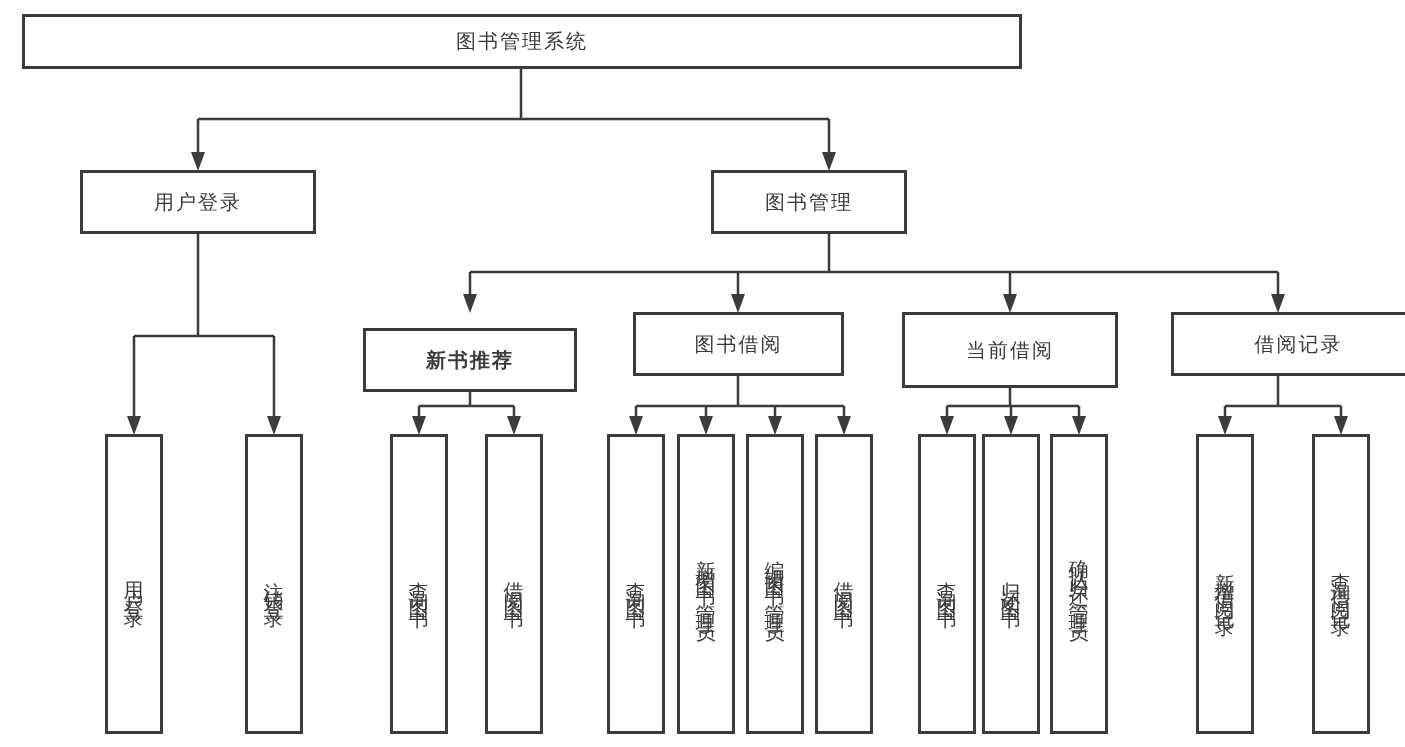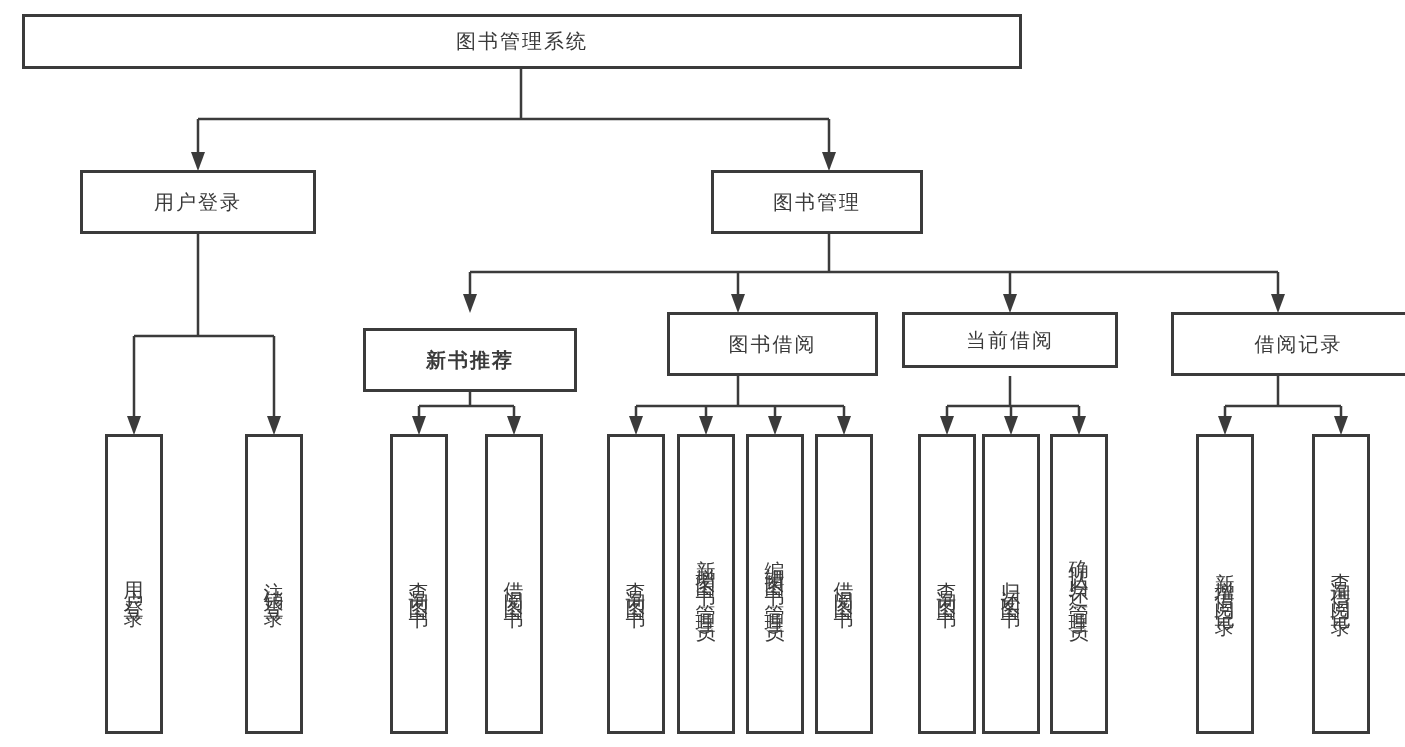--- a/index.html
+++ b/index.html
@@ -71,25 +71,25 @@
       <polygon points="1004,416 1018,416 1011,435"></polygon>
       <polygon points="1072,416 1086,416 1079,435"></polygon>
       <polygon points="1218,416 1232,416 1225,435"></polygon>
       <polygon points="1334,416 1348,416 1341,435"></polygon>
     </g>
   </svg>
 
   <div class="hbox" style="left:22px;top:14px;width:1000px;height:55px;">图书管理系统</div>
 
   <div class="hbox" style="left:80px;top:170px;width:236px;height:64px;">用户登录</div>
-  <div class="hbox" style="left:711px;top:170px;width:212px;height:64px;">图书管理</div>
+  <div class="hbox" style="left:711px;top:170px;width:196px;height:64px;">图书管理</div>
 
   <div class="hbox" style="left:363px;top:328px;width:214px;height:64px;font-weight:bold;">新书推荐</div>
-  <div class="hbox" style="left:667px;top:312px;width:211px;height:64px;">图书借阅</div>
-  <div class="hbox" style="left:902px;top:312px;width:216px;height:56px;">当前借阅</div>
+  <div class="hbox" style="left:633px;top:312px;width:211px;height:64px;">图书借阅</div>
+  <div class="hbox" style="left:902px;top:312px;width:216px;height:76px;">当前借阅</div>
   <div class="hbox" style="left:1171px;top:312px;width:255px;height:64px;">借阅记录</div>
 
   <div class="vbox" style="left:105px;">
     <span class="vtext">用户登录</span>
   </div>
   <div class="vbox" style="left:245px;">
     <span class="vtext">注销登录</span>
   </div>
 
   <div class="vbox" style="left:390px;">

